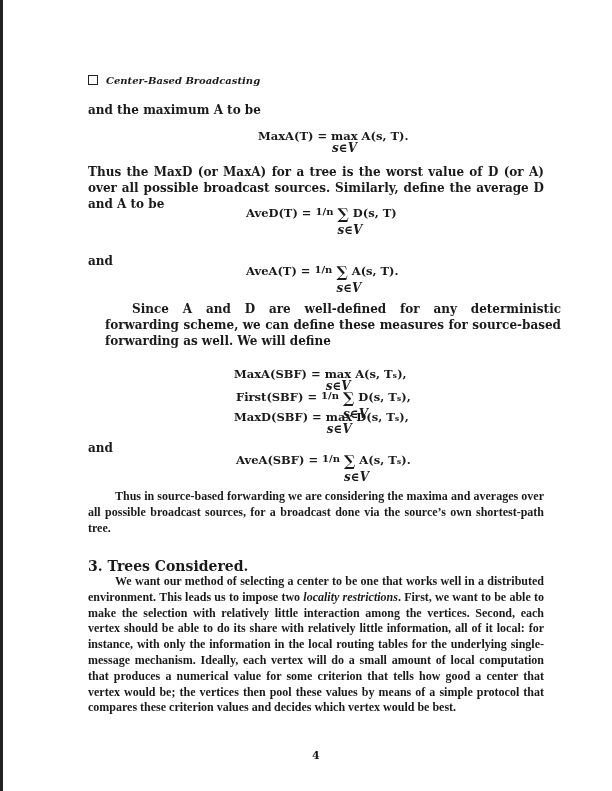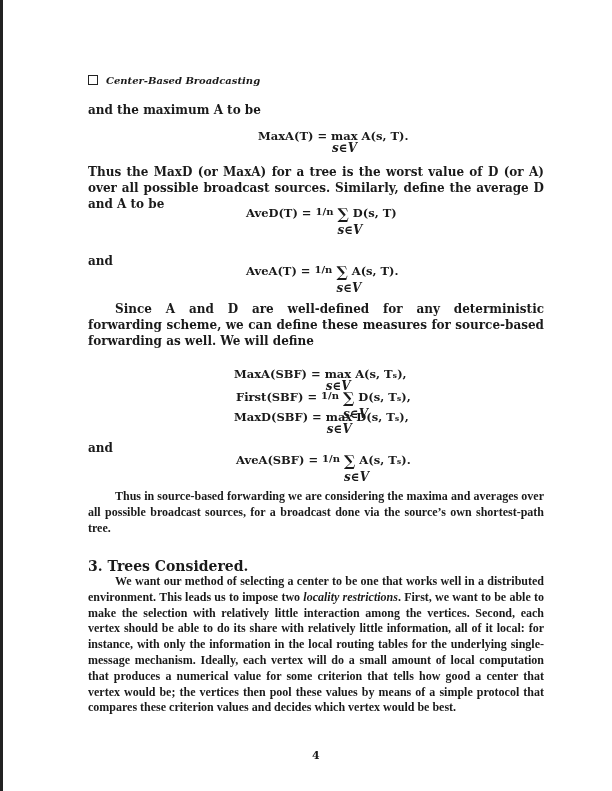--- a/index.html
+++ b/index.html
@@ -58,21 +58,21 @@
   <div class="eq" style="left:158px;top:263px;">
     <span>AveA(T) =</span>
     <span class="frac">1/n</span>
     <span style="position:relative;display:inline-block;">
       <span class="sum">∑</span>
       <span class="sub" style="left:0;top:18px;">s∈V</span>
     </span>
     <span>A(s, T).</span>
   </div>
 
-  <div class="p indent" style="top:302px;">Since A and D are well-defined for any deterministic forwarding scheme, we can define these measures for source-based forwarding as well. We will define</div>
+  <div class="p indent" style="top:302px;margin-left:17px;">Since A and D are well-defined for any deterministic forwarding scheme, we can define these measures for source-based forwarding as well. We will define</div>
 
   <div class="eq" style="left:146px;top:364px;margin-top:46px;">
     <span>MaxD(SBF) =</span>
     <span style="position:relative;display:inline-block;">
       <span>max</span>
       <span class="sub" style="left:1px;top:12px;">s∈V</span>
     </span>
     <span>D(s, Tₛ),</span>
   </div>
   <div class="eq" style="left:146px;top:367px;">

